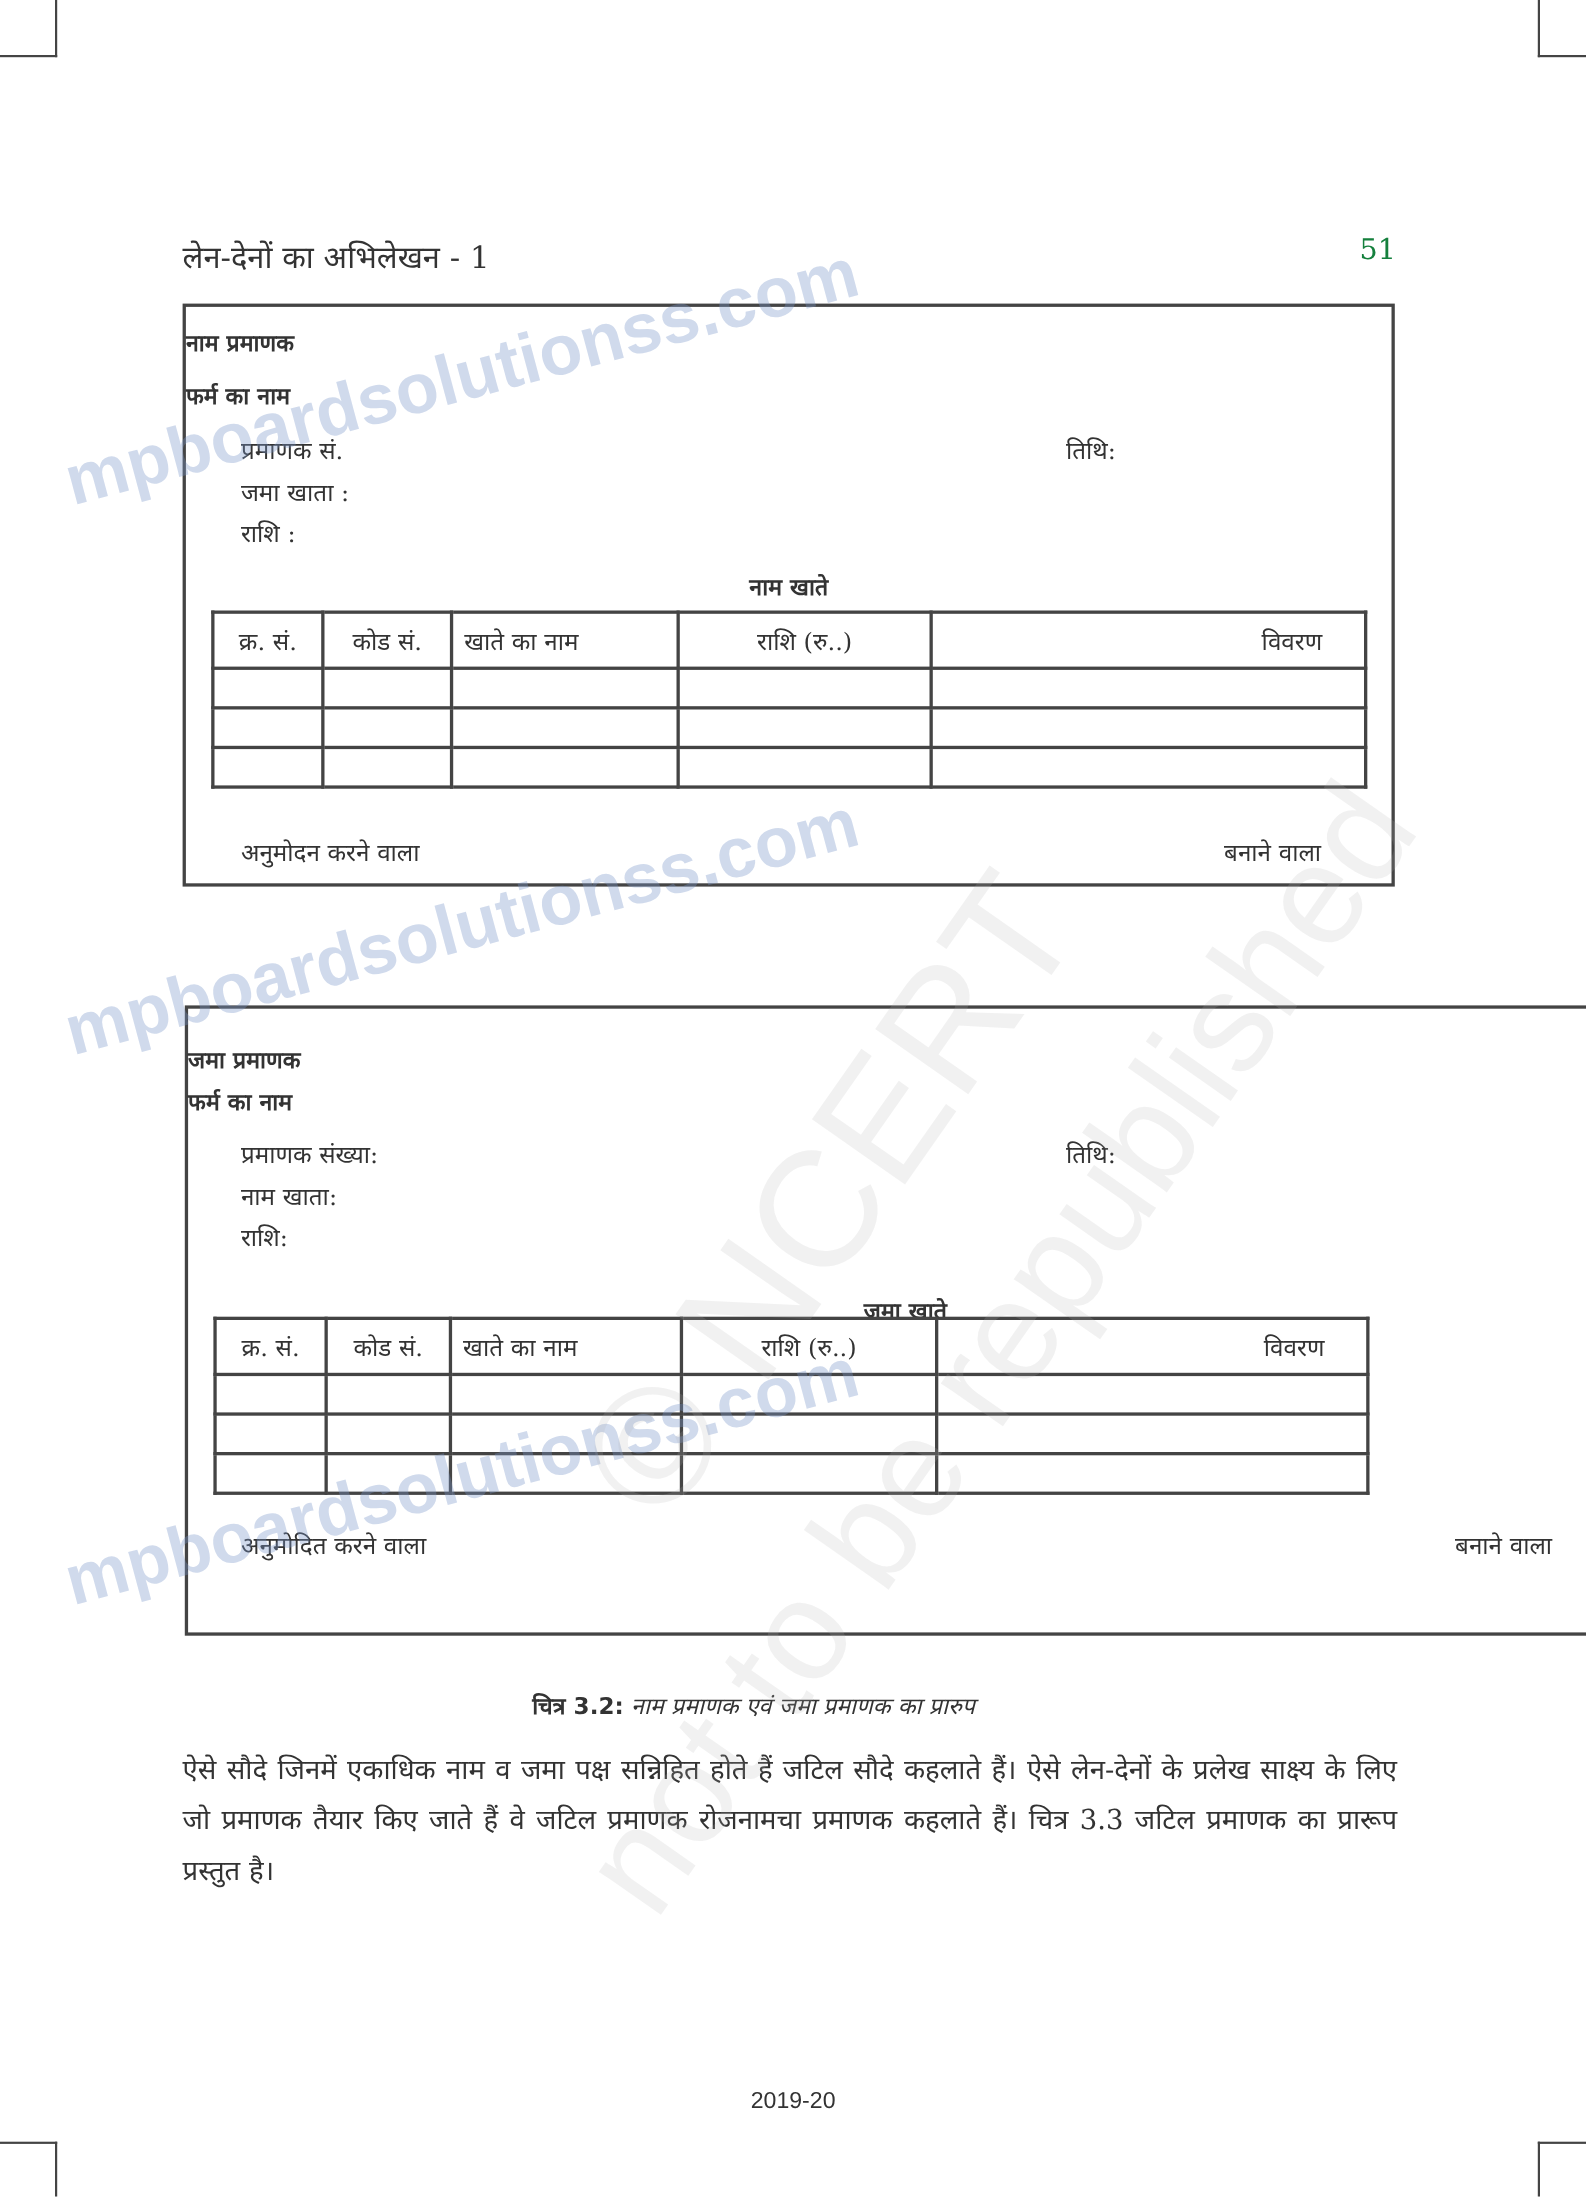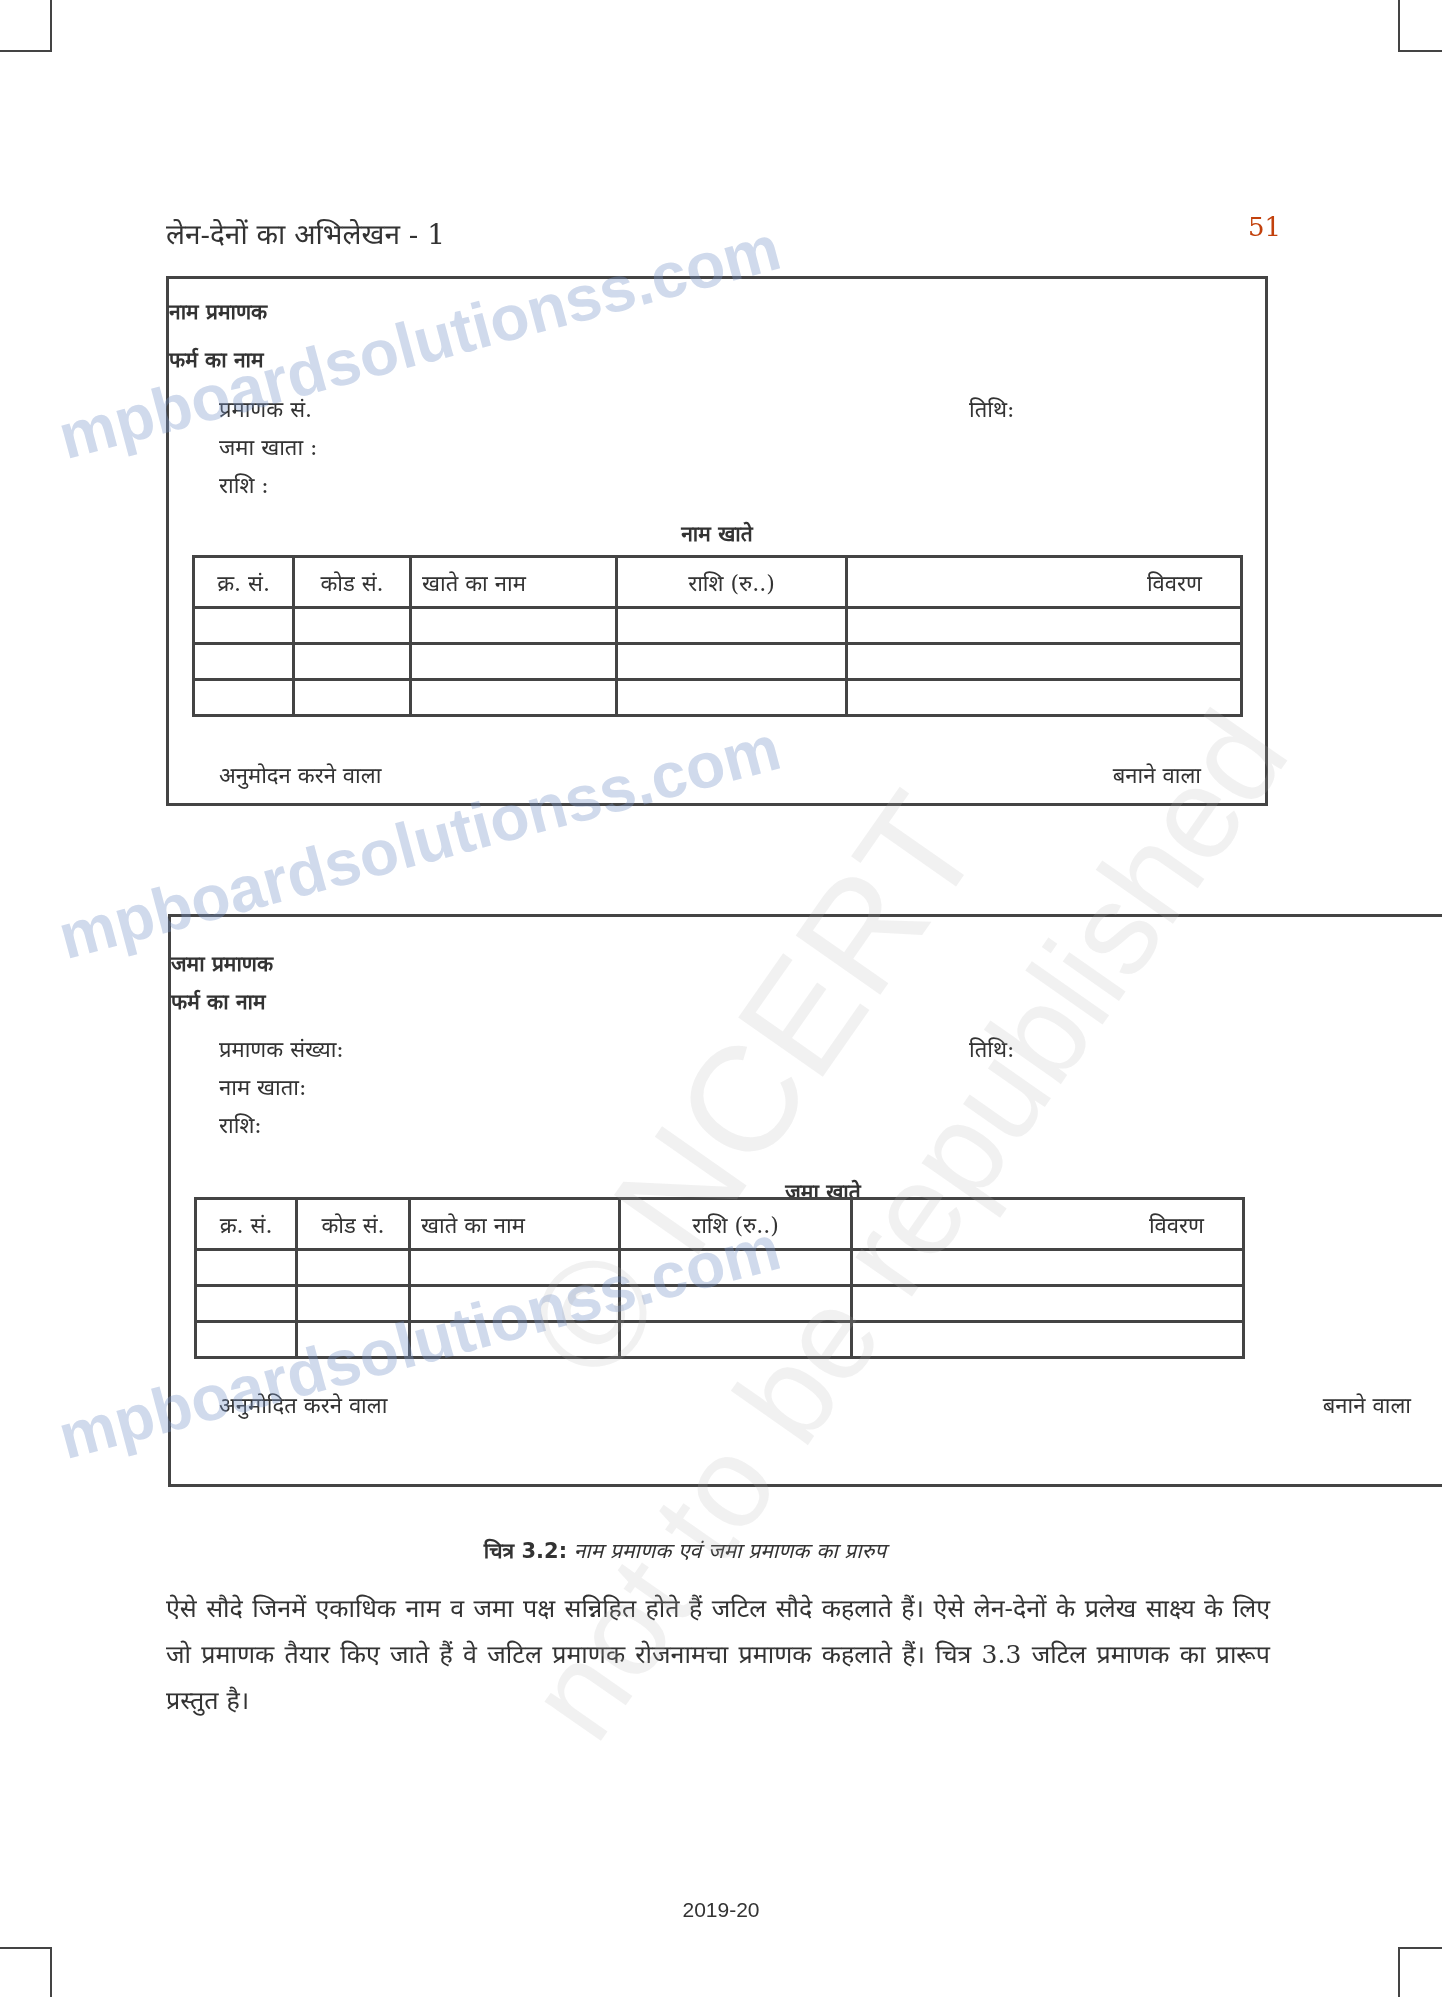--- a/index.html
+++ b/index.html
@@ -7,21 +7,21 @@
     width:1442px; height:1997px; background:#ffffff; position:relative; overflow:hidden;
     font-family:"DejaVu Serif", "Liberation Serif", serif; color:#333;
   }
   .crop { position:absolute; border-color:#444; border-style:solid; border-width:0; }
   .crop.tl { left:0; top:0; width:50px; height:50px; border-right-width:2px; border-bottom-width:2px; }
   .crop.tr { right:0; top:0; width:42px; height:50px; border-left-width:2px; border-bottom-width:2px; }
   .crop.bl { left:0; bottom:0; width:50px; height:48px; border-right-width:2px; border-top-width:2px; }
   .crop.br { right:0; bottom:0; width:42px; height:48px; border-left-width:2px; border-top-width:2px; }
 
   .running-head { position:absolute; left:166px; top:214px; font-size:28px; color:#333; }
-  .page-number { position:absolute; left:1236px; top:212px; font-size:26px; color:#c2410c;margin-left:12px; }
+  .page-number { position:absolute; left:1236px; top:212px; font-size:26px; color:#15803d; }
 
   .voucher { position:absolute; border:3px solid #444; box-sizing:border-box; }
   .voucher .title, .voucher .firm { position:absolute; left:0; right:0; text-align:left;
     font-family:"DejaVu Sans", "Liberation Sans", sans-serif; font-weight:bold; font-size:21px; color:#333; }
   .voucher .field { position:absolute; font-size:22px; color:#333; }
   .voucher .table-caption { position:absolute; left:0; right:0; text-align:center;
     font-family:"DejaVu Sans", "Liberation Sans", sans-serif; font-weight:bold; font-size:21px; color:#333; }
   .voucher table { position:absolute; border-collapse:collapse; table-layout:fixed; }
   .voucher td, .voucher th { border:3px solid #444; font-weight:normal; font-size:22px; color:#333; padding:0 10px; }
   .voucher th { height:48px; text-align:center; }

